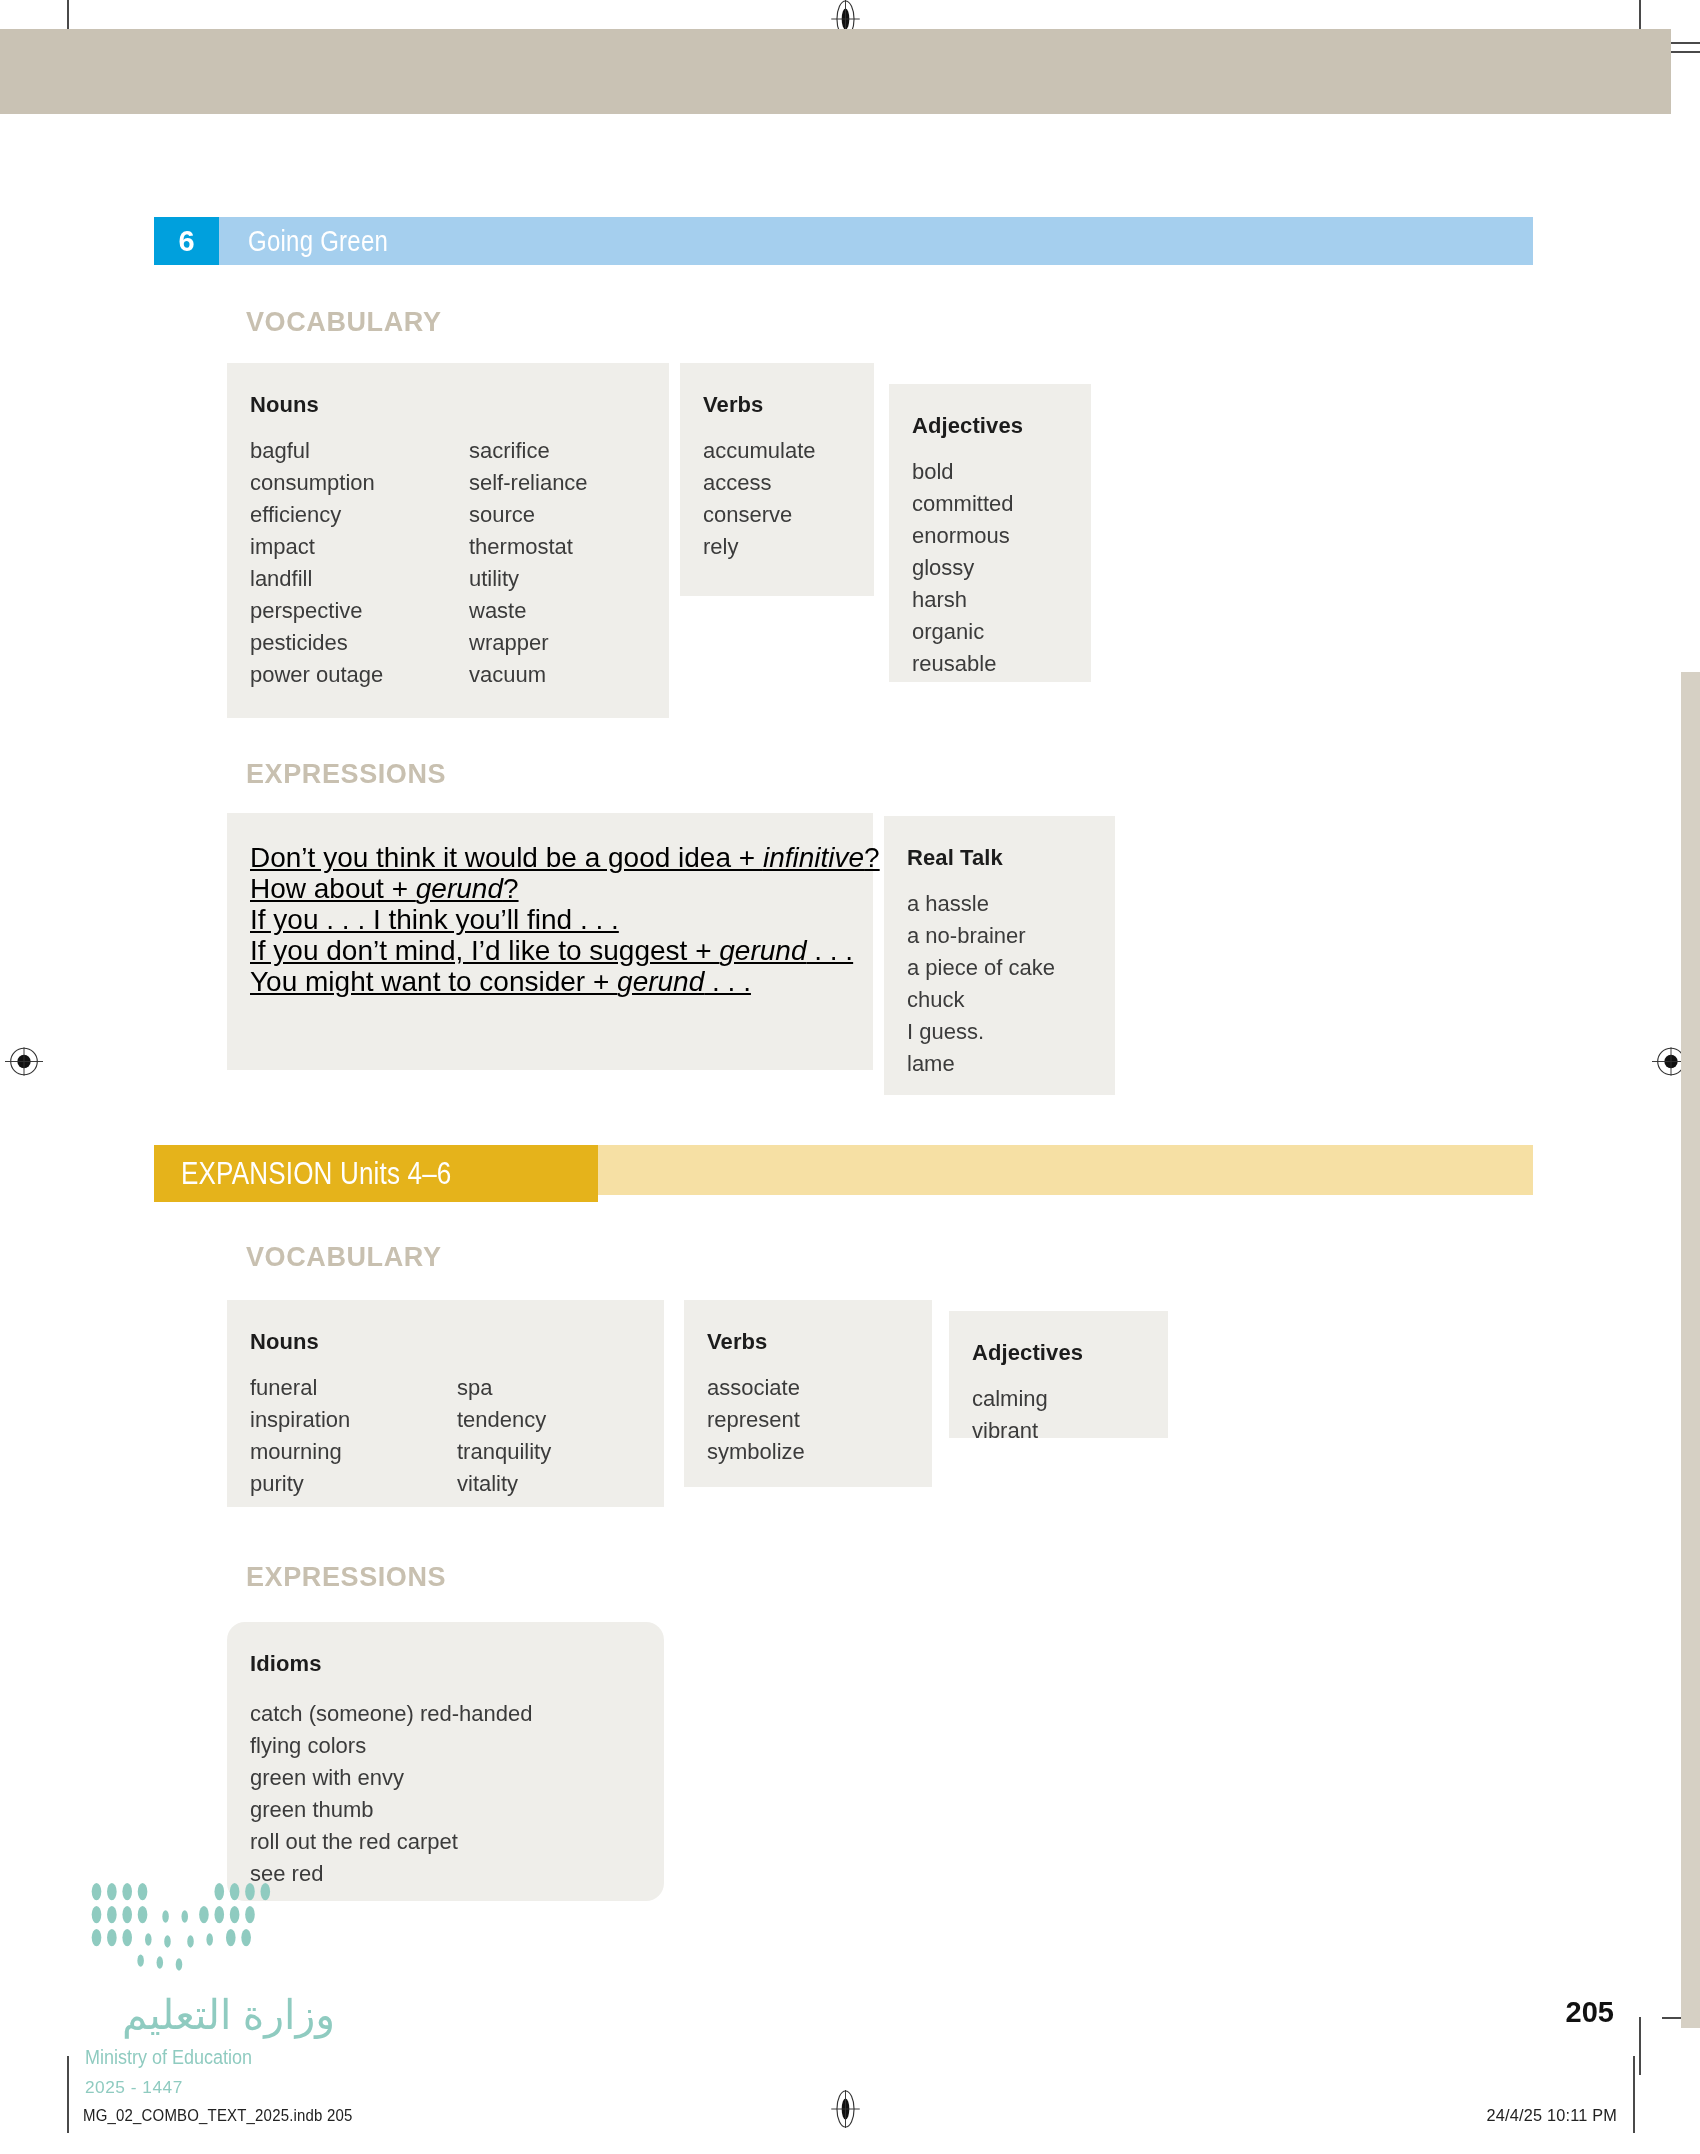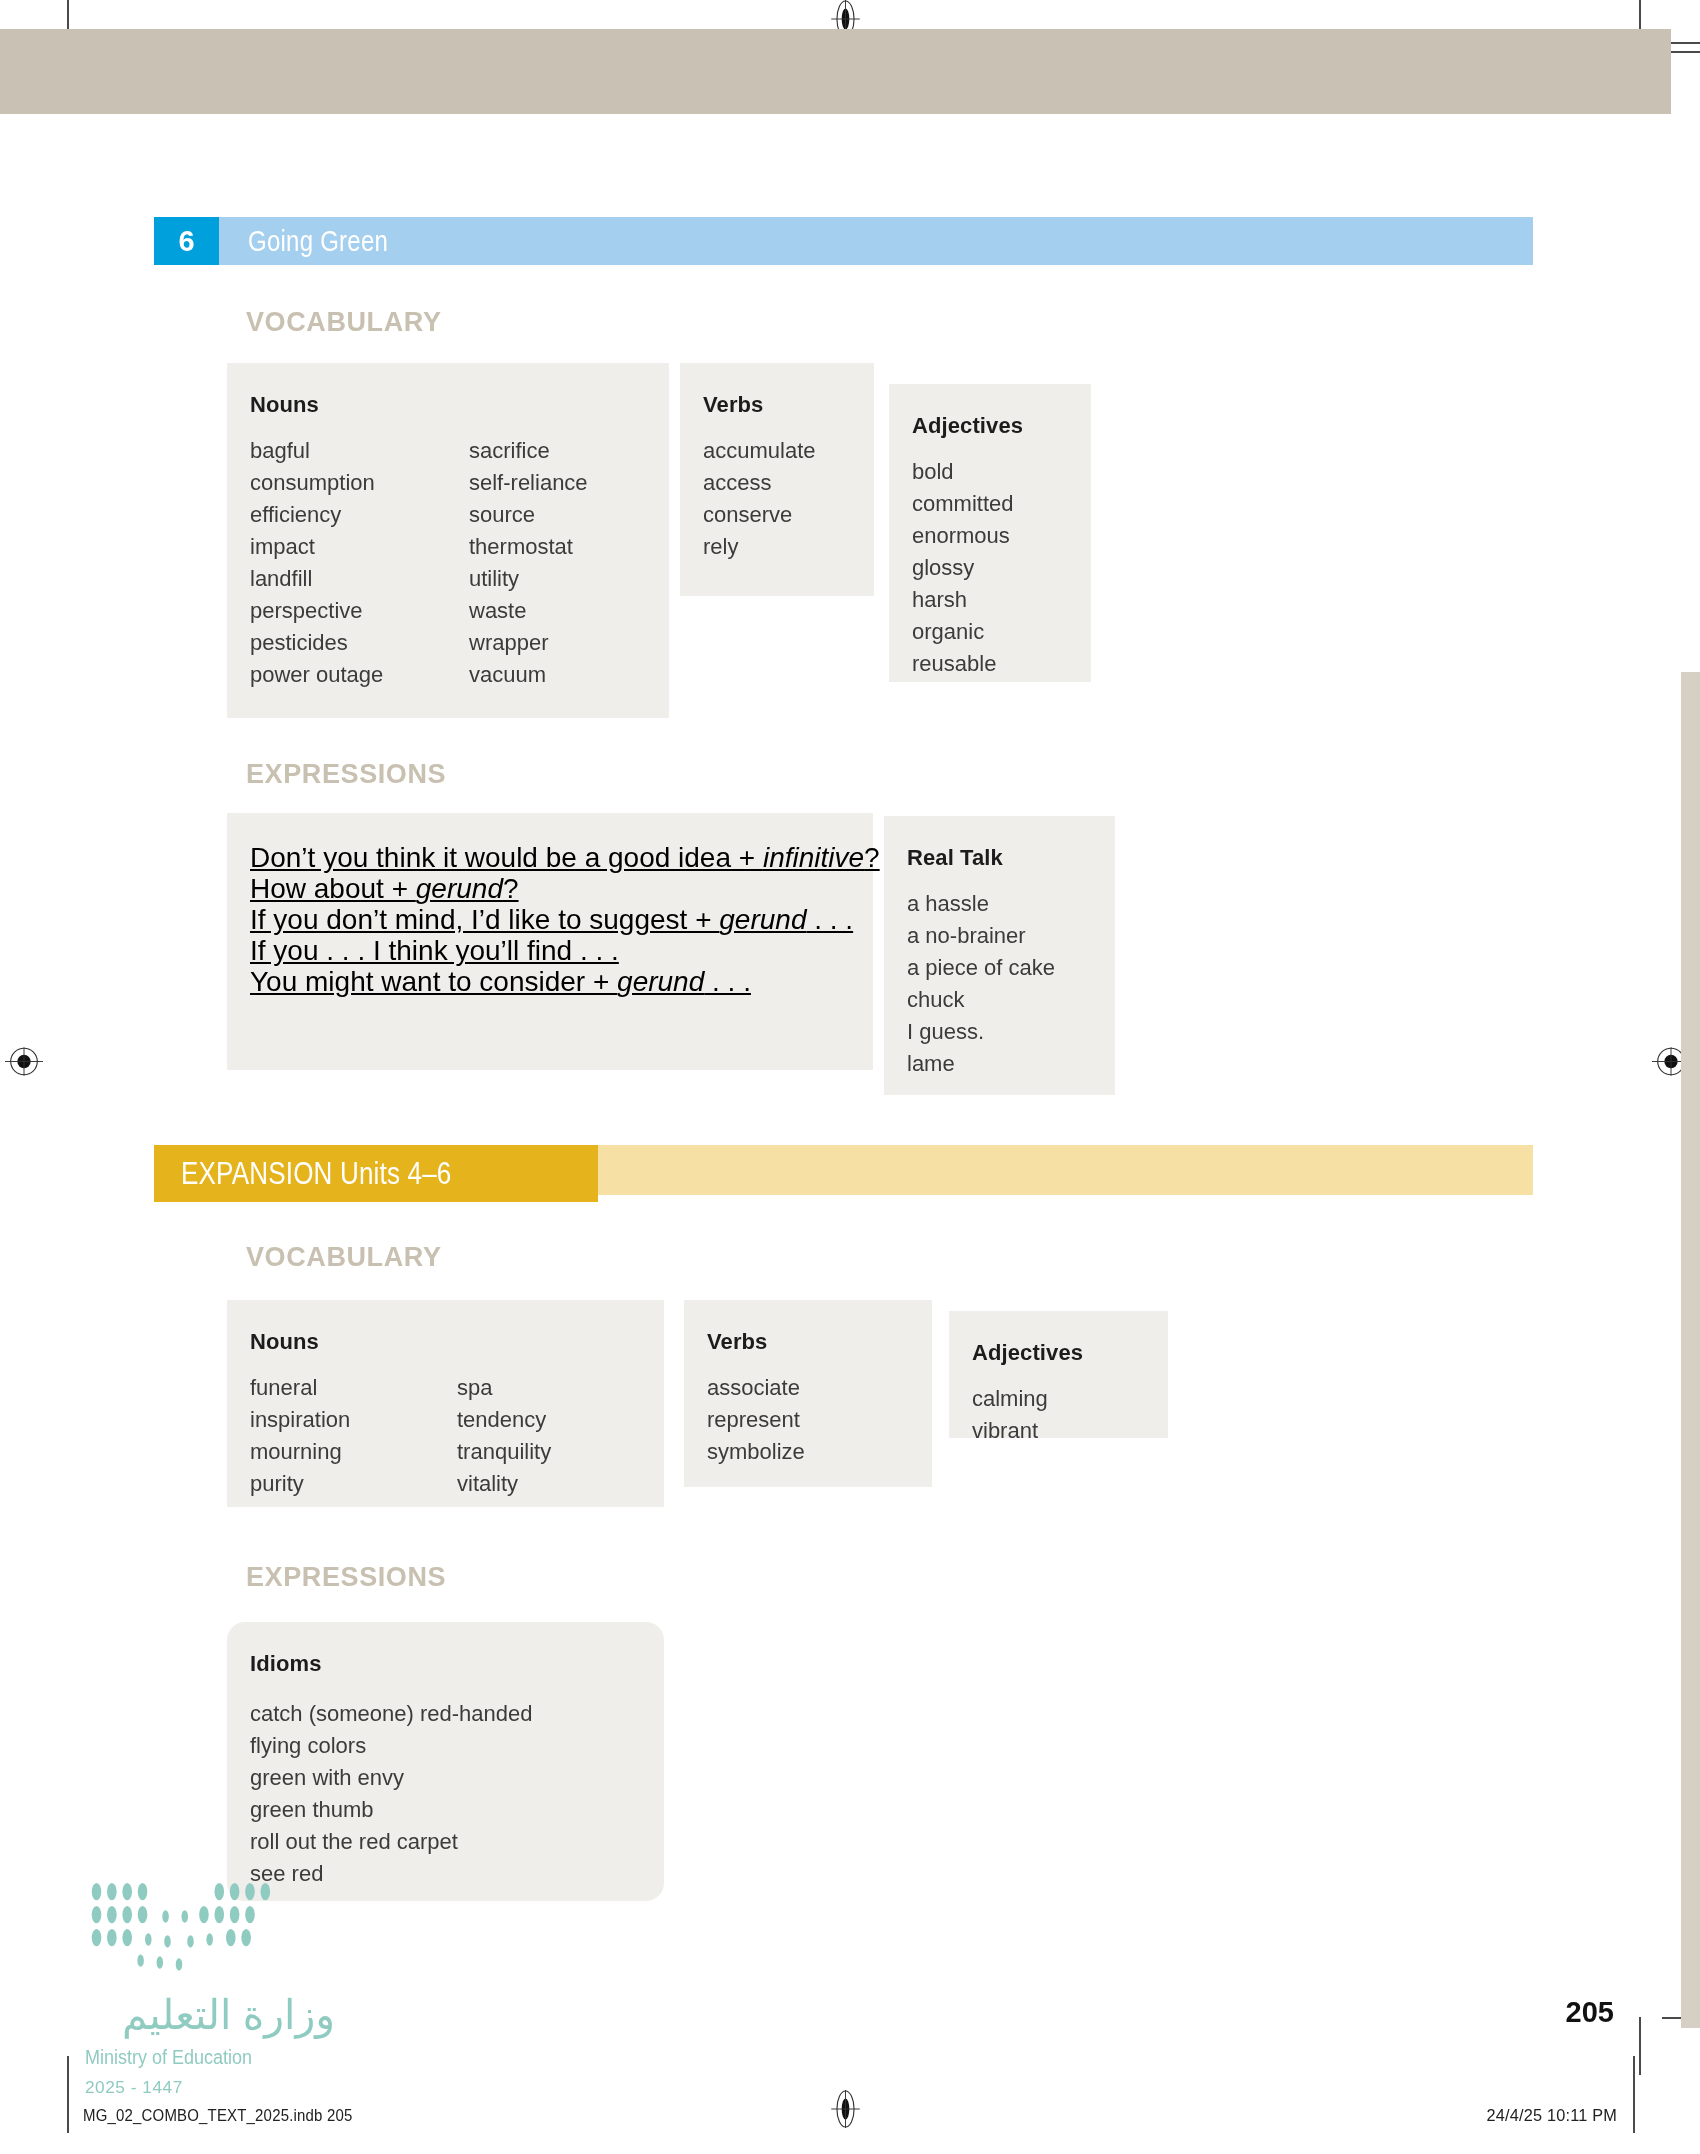--- a/index.html
+++ b/index.html
@@ -357,24 +357,24 @@
 
   <div class="box" style="left:227px;top:813px;width:646px;height:257px;padding:29px 23px 0 23px;">
     <div>
       <div class="phrase">
         <span>Don’t you think it would be a good idea + </span><i>infinitive</i><span>?</span>
       </div>
       <div class="phrase">
         <span>How about + </span><i>gerund</i><span>?</span>
       </div>
       <div class="phrase">
+        <span>If you . . . I think you’ll find . . .</span>
+      </div>
+      <div class="phrase">
         <span>If you don’t mind, I’d like to suggest + </span><i>gerund</i><span> . . .</span>
-      </div>
-      <div class="phrase">
-        <span>If you . . . I think you’ll find . . .</span>
       </div>
       <div class="phrase">
         <span>You might want to consider + </span><i>gerund</i><span> . . .</span>
       </div>
     </div>
   </div>
 
   <div class="box" style="left:884px;top:816px;width:231px;height:279px;padding:29px 23px 0 23px;">
     <div class="box-title">Real Talk</div>
     <div class="word-col">

